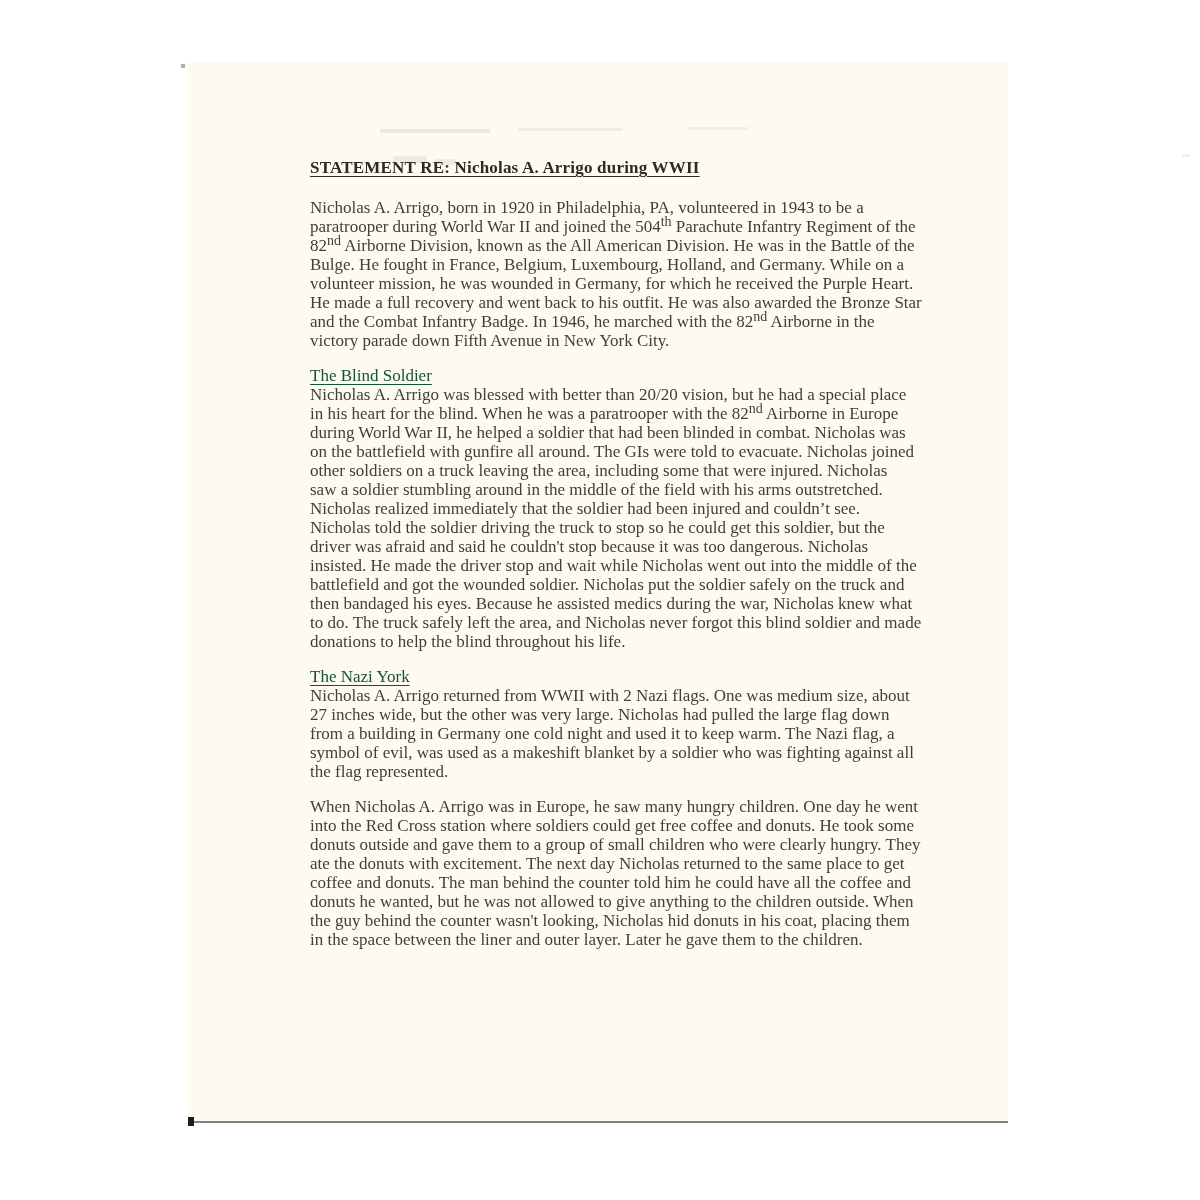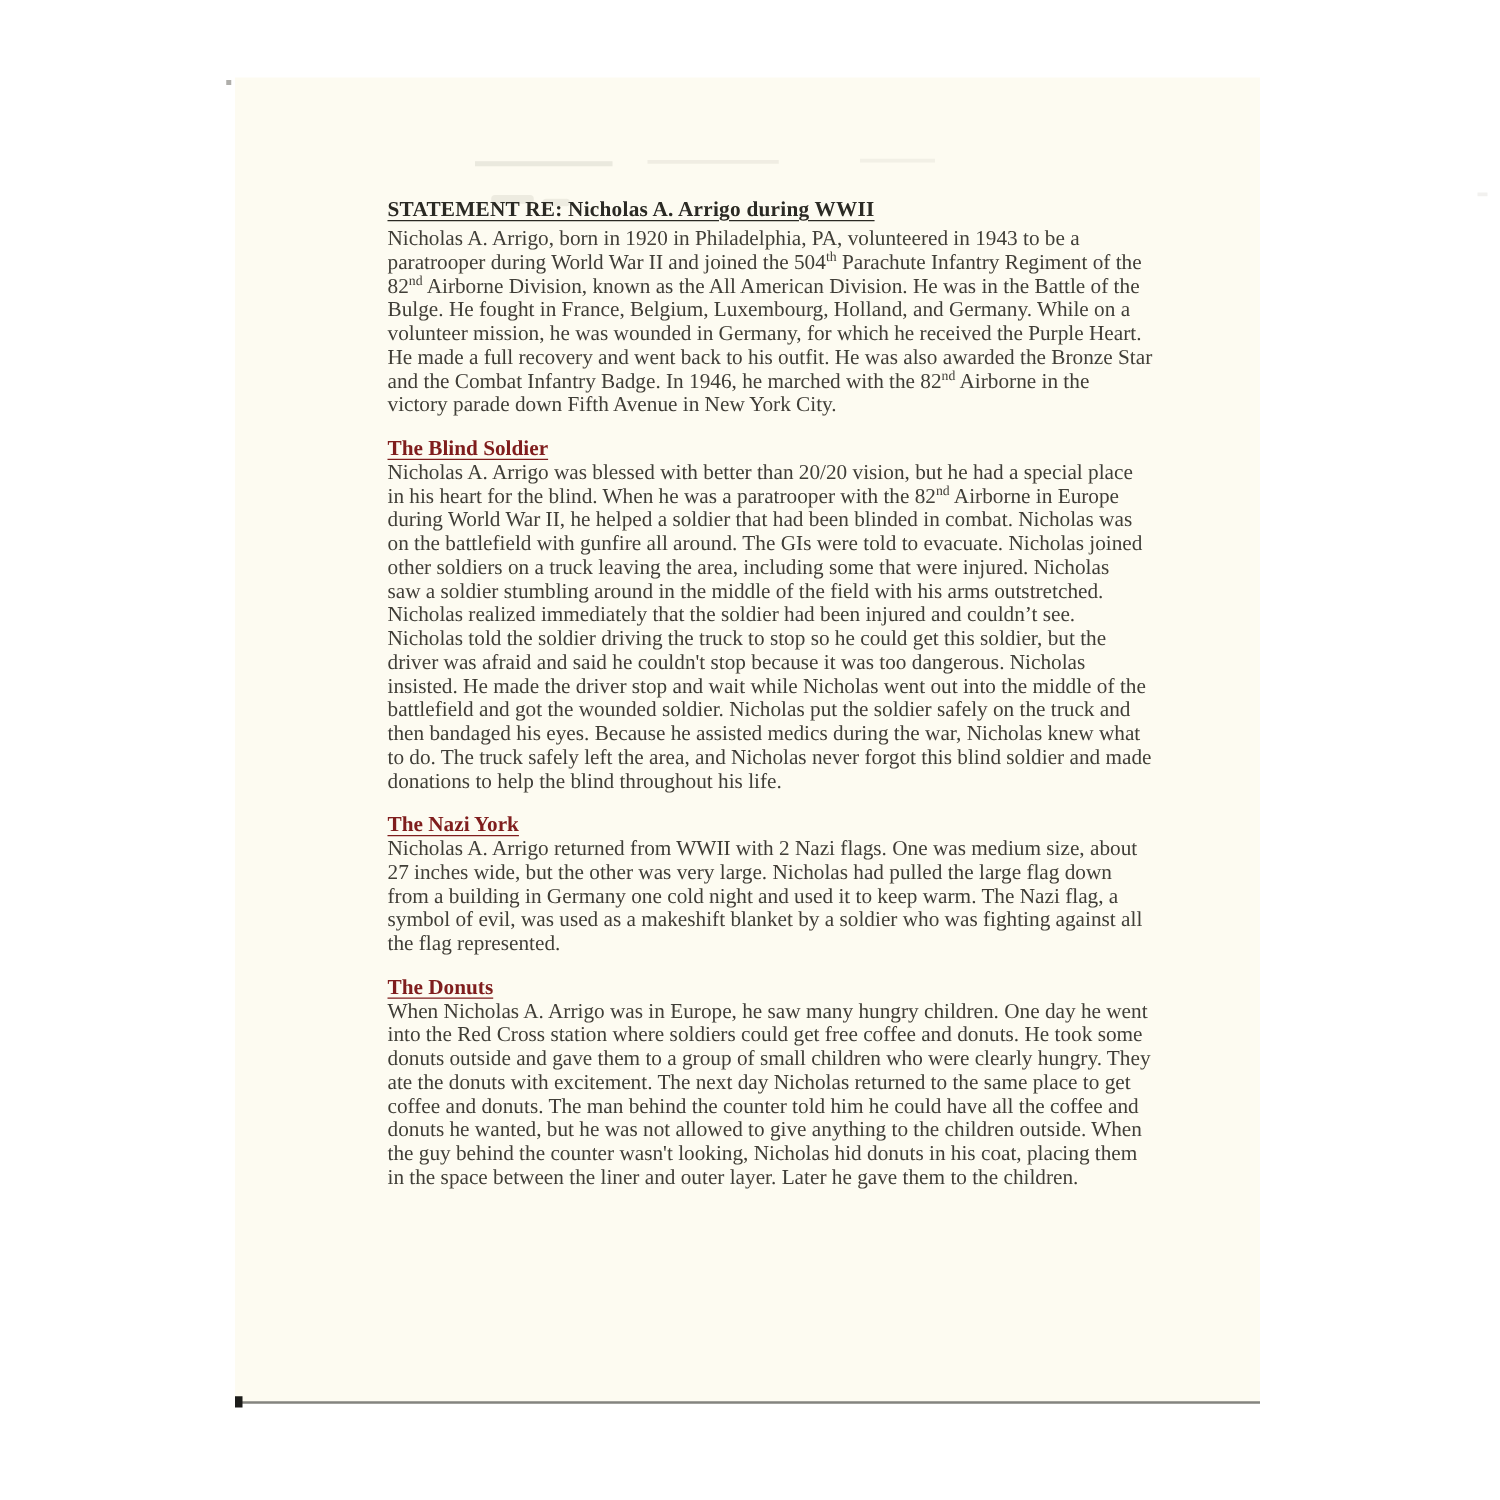--- a/index.html
+++ b/index.html
@@ -32,34 +32,34 @@
   .doc-content {
     position:absolute; left:310px; top:158px; width:600px;
     font-size:17px; line-height:19px; color:#403e37;
     white-space:nowrap;
   }
 
   .doc-title {
     font-weight:bold; color:#2b2a24;
     text-decoration:underline;
     text-underline-offset:3px;
-    margin-bottom:4px;
+    margin-bottom:21px;
     letter-spacing:.2px;
   }
 
   .para { margin-bottom:16px; }
 
   .section-heading {
-    font-weight:bold; color:#7f1d1d;
+    font-weight:normal; color:#14532d;
     text-decoration:underline;
     text-underline-offset:3px;
   }
 
   .doc-content sup {
-    font-size:11px; line-height:0; vertical-align:baseline;
+    font-size:14px; line-height:0; vertical-align:baseline;
     position:relative; top:-6px;
   }
 </style>
 </head>
 <body>
 
 <div class="scan-page">
 
   <div class="smudge smudge-a"></div>
   <div class="smudge smudge-b"></div>
@@ -82,20 +82,19 @@
     <div class="section-heading">The Blind Soldier</div>
     <div>Nicholas A. Arrigo was blessed with better than 20/20 vision, but he had a special place<br>in his heart for the blind. When he was a paratrooper with the 82<sup>nd</sup> Airborne in Europe<br>during World War II, he helped a soldier that had been blinded in combat. Nicholas was<br>on the battlefield with gunfire all around. The GIs were told to evacuate. Nicholas joined<br>other soldiers on a truck leaving the area, including some that were injured. Nicholas<br>saw a soldier stumbling around in the middle of the field with his arms outstretched.<br>Nicholas realized immediately that the soldier had been injured and couldn’t see.<br>Nicholas told the soldier driving the truck to stop so he could get this soldier, but the<br>driver was afraid and said he couldn't stop because it was too dangerous. Nicholas<br>insisted. He made the driver stop and wait while Nicholas went out into the middle of the<br>battlefield and got the wounded soldier. Nicholas put the soldier safely on the truck and<br>then bandaged his eyes. Because he assisted medics during the war, Nicholas knew what<br>to do. The truck safely left the area, and Nicholas never forgot this blind soldier and made<br>donations to help the blind throughout his life.</div>
   </div>
 
   <div class="para">
     <div class="section-heading">The Nazi York</div>
     <div>Nicholas A. Arrigo returned from WWII with 2 Nazi flags. One was medium size, about<br>27 inches wide, but the other was very large. Nicholas had pulled the large flag down<br>from a building in Germany one cold night and used it to keep warm. The Nazi flag, a<br>symbol of evil, was used as a makeshift blanket by a soldier who was fighting against all<br>the flag represented.</div>
   </div>
 
   <div class="para">
-    <div class="section-heading">The Donuts</div>
     <div>When Nicholas A. Arrigo was in Europe, he saw many hungry children. One day he went<br>into the Red Cross station where soldiers could get free coffee and donuts. He took some<br>donuts outside and gave them to a group of small children who were clearly hungry. They<br>ate the donuts with excitement. The next day Nicholas returned to the same place to get<br>coffee and donuts. The man behind the counter told him he could have all the coffee and<br>donuts he wanted, but he was not allowed to give anything to the children outside. When<br>the guy behind the counter wasn't looking, Nicholas hid donuts in his coat, placing them<br>in the space between the liner and outer layer. Later he gave them to the children.</div>
   </div>
 
 </div>
 
 <div class="scan-bottom-line"></div>
 <div class="scan-bottom-mark"></div>
 
 </body></html>

